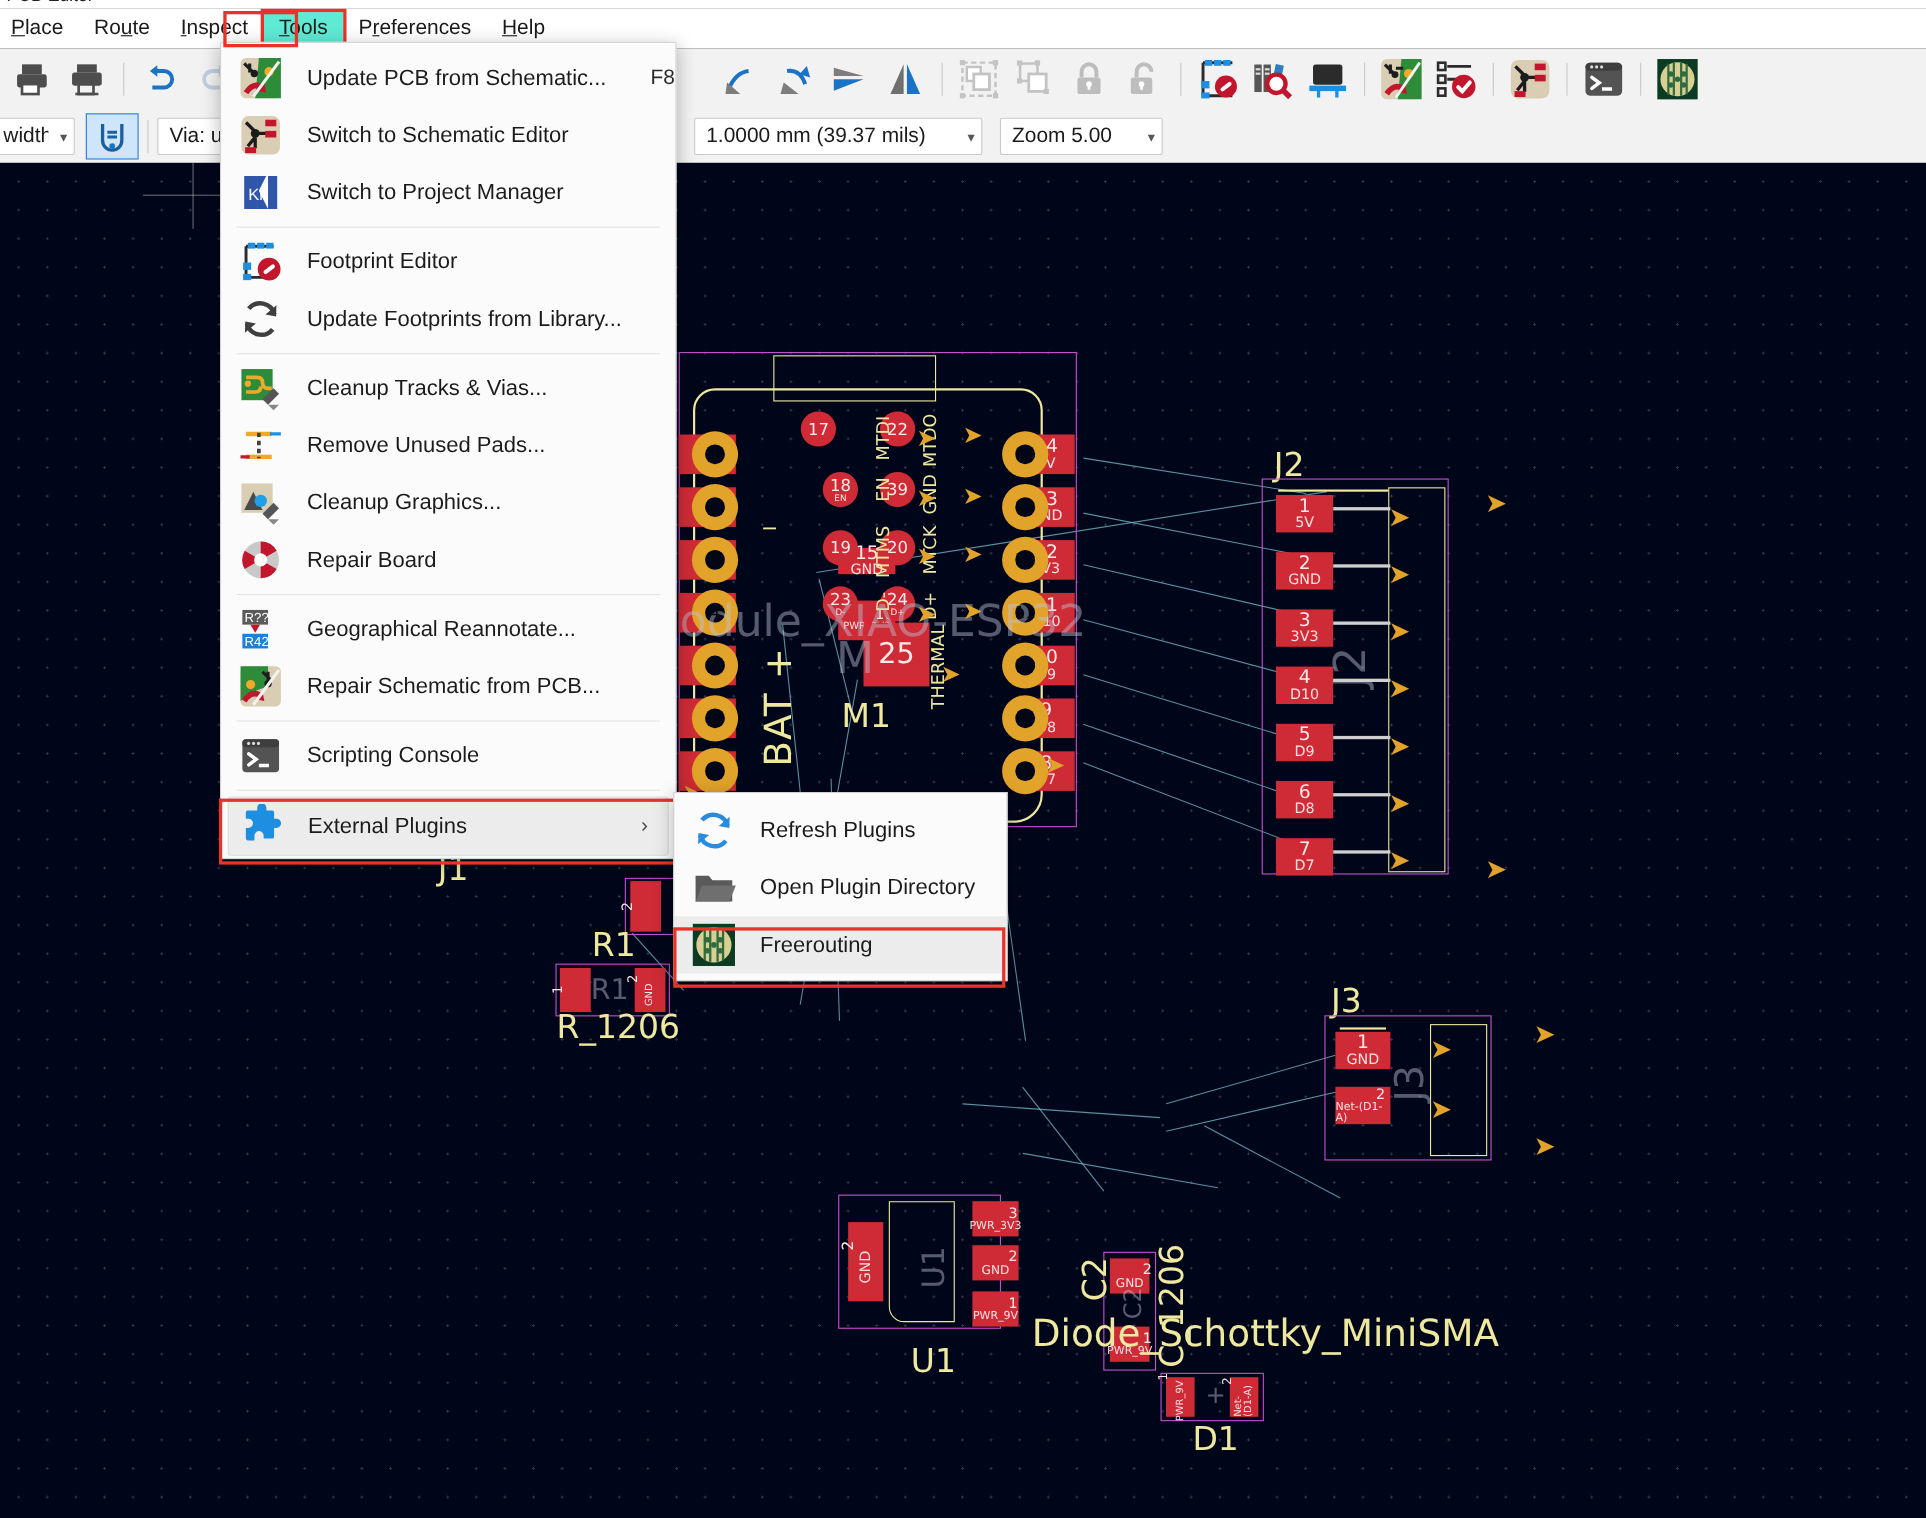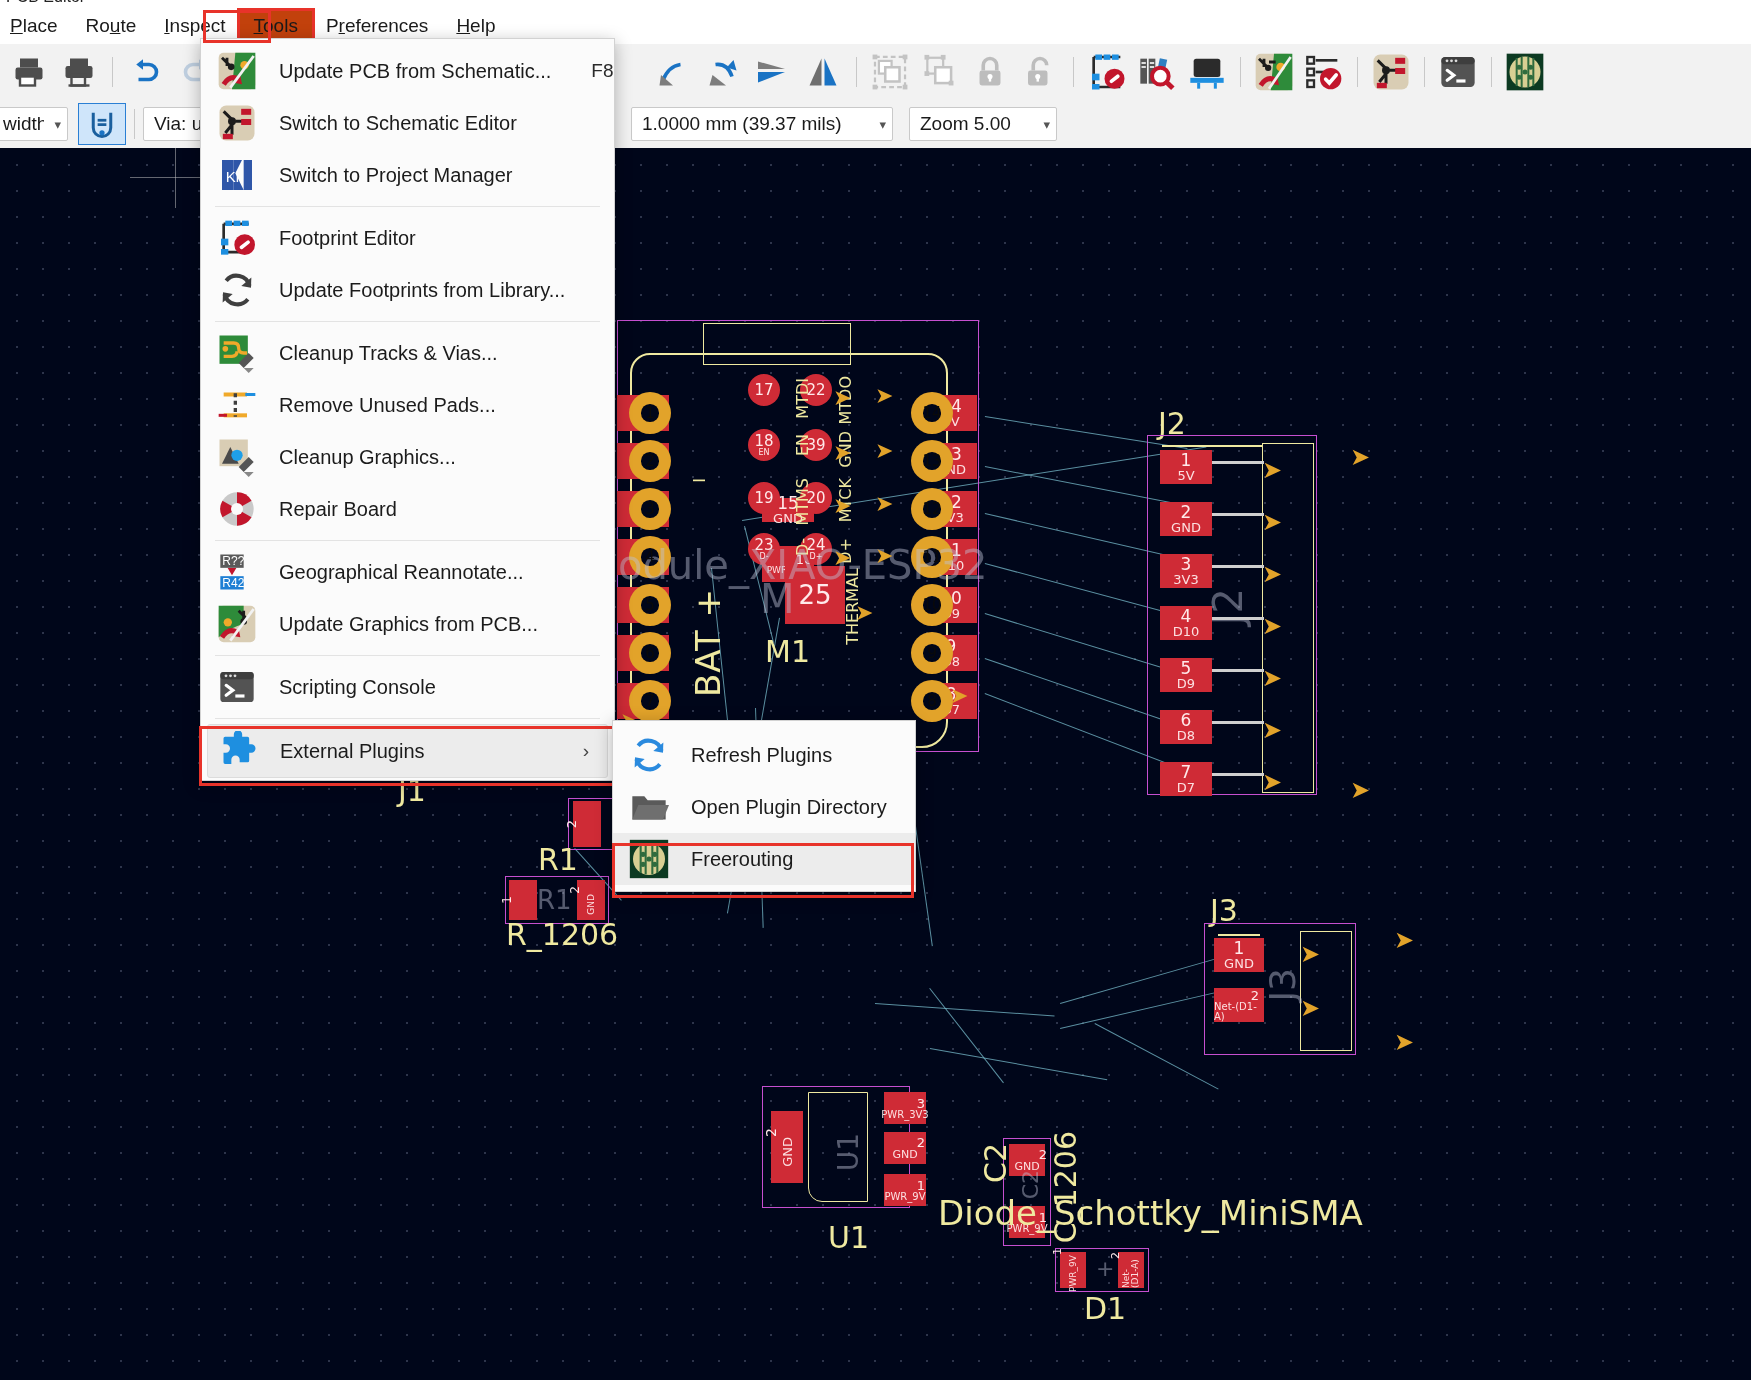--- a/index.html
+++ b/index.html
@@ -9,21 +9,21 @@
     background:#0b1020;
   }
   
   #app{position:absolute;inset:0;}
   .titlebar{position:absolute;left:0;top:0;width:1751px;height:8px;background:#ffffff;}
   .titlebar-text{position:absolute;left:6px;top:-12px;font-size:16px;color:#222;}
 
   .menubar{position:absolute;left:0;top:8px;width:1751px;height:36px;background:#ffffff;}
   .menubar-inner{display:flex;align-items:center;height:36px;padding-left:2px;}
   .menu-item{font-size:19px;color:#1a1a1a;padding:4px 14px;white-space:nowrap;cursor:default;}
-  .menu-item.active{outline:3px solid #e8332a;background:#c2410c;}
+  .menu-item.active{outline:3px solid #e8332a;background:#5eead4;}
   .menu-item u{text-decoration:underline;}
 
   .toolbar1{position:absolute;left:0;top:44px;width:1751px;height:56px;background:#f2f2f2;border-bottom:1px solid #e2e2e2;}
   .toolbar2{position:absolute;left:0;top:100px;width:1751px;height:48px;background:#f2f2f2;border-bottom:1px solid #d9d9d9;}
   .tb-row{display:flex;align-items:center;height:100%;gap:0px;padding-left:4px;}
   .tb-btn{width:50px;height:50px;display:flex;align-items:center;justify-content:center;flex:0 0 auto;}
   .tb-sep{width:1px;height:30px;background:#c8c8c8;margin:0 8px;flex:0 0 auto;}
 
   .combo{height:34px;background:#fff;border:1px solid #c9c9c9;border-radius:2px;display:flex;align-items:center;
          padding:0 6px 0 10px;font-size:19px;color:#1a1a1a;box-sizing:border-box;flex:0 0 auto;}
@@ -488,21 +488,21 @@
 
     <div class="pad" style="left:762px;top:350px;width:52px;height:24px;">
         <span class="pn">15</span>
         <span class="nn">GND</span>
       </div>
     <div class="pad pad-sm" style="left:762px;top:398px;width:52px;height:36px;">
         <span class="pn">16</span>
         <span class="nn">PWR_3V3</span>
       </div>
 
-    <div class="rnd" style="left:748px;top:226px;width:32px;height:32px;justify-content:center;">
+    <div class="rnd" style="left:728px;top:226px;width:32px;height:32px;justify-content:center;">
         <span class="pn">17</span>
       </div>
     <div class="rnd" style="left:800px;top:226px;width:32px;height:32px;">
         <span class="pn">22</span>
       </div>
     <div class="rnd" style="left:748px;top:281px;width:32px;height:32px;">
         <span class="pn">18</span>
         <span class="nn">EN</span>
       </div>
     <div class="rnd" style="left:800px;top:281px;width:32px;height:32px;">
@@ -841,21 +841,21 @@
           <rect x="1" y="1" width="22" height="22" rx="3" fill="#d9cdb4"></rect>
           <path d="M1 1 H16 V12 Q8 14 1 20 Z" fill="#2e8b3a"></path>
           <circle cx="6.5" cy="11" r="2.5" fill="#f0a92a"></circle>
           <path d="M13 4 L18 9 M16 4 v5" stroke="#1c1c1c" stroke-width="1.7" fill="none"></path>
           <circle cx="16" cy="10.5" r="2" fill="#1c1c1c"></circle>
           <path d="M3 20 q4-6 9-3" stroke="#c2162c" stroke-width="3" fill="none"></path>
           <path d="M13 15 L14 20 L9 19 Z" fill="#c2162c"></path>
           <line x1="8" y1="22" x2="22" y2="3" stroke="#f2f2f2" stroke-width="1.7"></line>
         </svg>
       </span>
-      <span class="mtxt">Update Graphics from PCB...</span>
+      <span class="mtxt">Repair Schematic from PCB...</span>
     </div>
 
     <div class="msep"></div>
 
     <div class="mrow">
       <span class="mico">
         <svg width="40" height="40" viewBox="0 0 24 24">
           <rect x="2" y="3" width="20" height="18" rx="2" fill="#535353"></rect>
           <rect x="2" y="3" width="20" height="4.4" rx="2" fill="#3e3e3e"></rect>
           <circle cx="5.4" cy="5.3" r="0.85" fill="#ddd"></circle>

